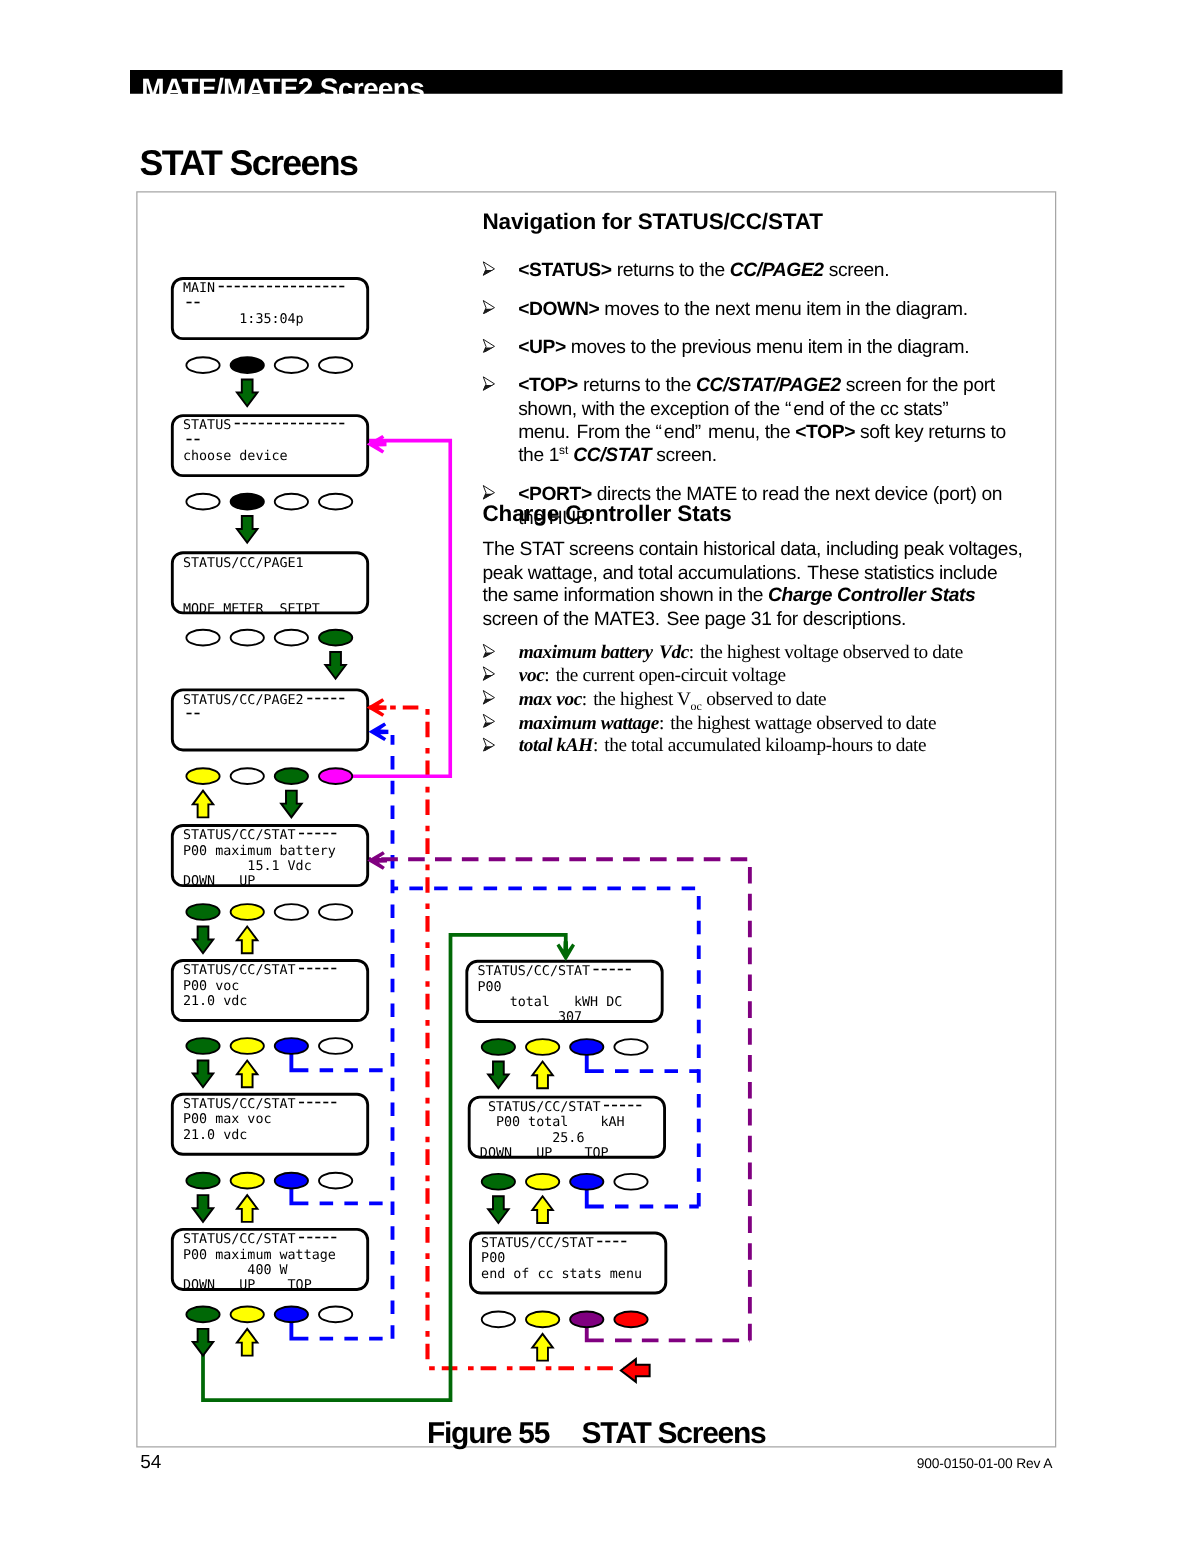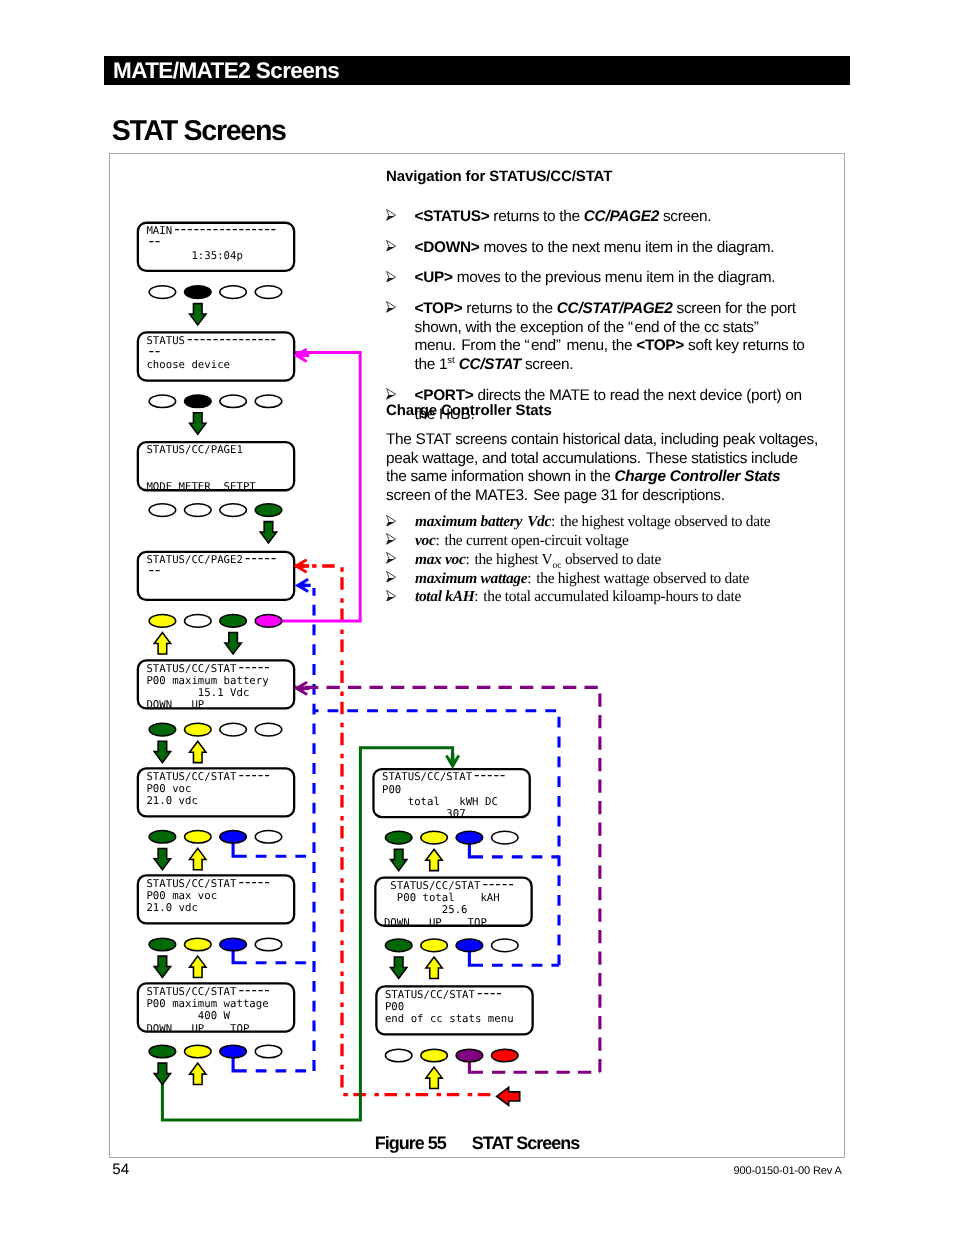--- a/index.html
+++ b/index.html
@@ -2,48 +2,48 @@
 <html><head>
 <meta charset="utf-8">
 <title>STAT Screens</title>
 <style>
   html,body{margin:0;padding:0;background:#ffffff;}
   body{width:954px;height:1235px;position:relative;overflow:hidden;
        font-family:"Liberation Sans",sans-serif;color:#000;
        -webkit-font-smoothing:antialiased;
        text-rendering:geometricPrecision;}
   *{-webkit-font-smoothing:antialiased;}
-  .hdr-bar{position:absolute;left:104px;top:56px;width:746px;height:29px;background:#000;}
+  .hdr-bar{position:absolute;left:104px;top:56px;width:746px;height:19px;background:#000;}
   .hdr-bar .t{position:absolute;left:9px;top:1px;color:#fff;font-weight:bold;font-size:22.5px;
               letter-spacing:-0.58px;line-height:28px;}
   .sec-title{position:absolute;left:111.7px;top:116.2px;font-weight:bold;font-size:28.6px;
              line-height:30px;letter-spacing:-1.3px;}
   .figbox{position:absolute;left:109px;top:153px;width:736px;height:1005px;
           border:1px solid #a6a6a6;box-sizing:border-box;}
   .txtcol{position:absolute;left:276px;top:0px;width:434px;
           font-size:15.4px;letter-spacing:-0.30px;line-height:18.7px;}
-  .nav-h{font-weight:bold;font-size:15px;letter-spacing:-0.12px;line-height:18.7px;
+  .nav-h{font-weight:bold;font-size:18px;letter-spacing:-0.12px;line-height:18.7px;
          position:absolute;left:0;width:100%;}
   .bl{position:relative;padding-left:28.5px;}
   .bl .tx{display:block;width:390.6px;}
   .sp{display:inline-block;width:1.5px;}
   .q{letter-spacing:1.5px;}
   .bl .mk{position:absolute;left:-0.1px;top:1.3px;line-height:0;}
   .b{font-weight:bold;}
   .bi{font-weight:bold;font-style:italic;}
   sup{font-size:0.62em;vertical-align:super;line-height:0;letter-spacing:0;text-align:center;}
   sub{font-size:0.62em;vertical-align:sub;line-height:0;letter-spacing:0;}
   #nav-bullets{position:absolute;left:0;width:100%;}
   #nav-bullets .bl{margin-bottom:4.6px;margin-top:12px;}
   #stats-para{position:absolute;left:0;width:100%;}
   #stats-bullets{position:absolute;left:0;width:100%;font-family:Liberation Serif, serif;}
   #stats-bullets .bl{padding-left:29px;}
   #stats-bullets .bl .tx{width:auto;white-space:pre;}
   .figcap{position:absolute;left:0;top:978.5px;width:100%;text-align:center;
-          font-weight:bold;font-size:18px;letter-spacing:-1.0px;}
+          font-weight:bold;font-size:24px;letter-spacing:-1.0px;}
   .figcap .lab{margin-right:26px;}
   .pnum{position:absolute;left:112.3px;top:1160.5px;font-size:15.2px;letter-spacing:-0.1px;}
   .dcode{position:absolute;left:0;top:1164.7px;width:841.8px;text-align:right;font-size:11.05px;letter-spacing:-0.14px;}
   svg.diag{position:absolute;left:0;top:0;}
   text.lcd{font-family:"DejaVu Sans Mono",monospace;font-size:10.70px;fill:#000;
            white-space:pre;}
   tspan.dash{font-size:16.05px;letter-spacing:-3.221px;}
 </style>
 </head>
 <body>

